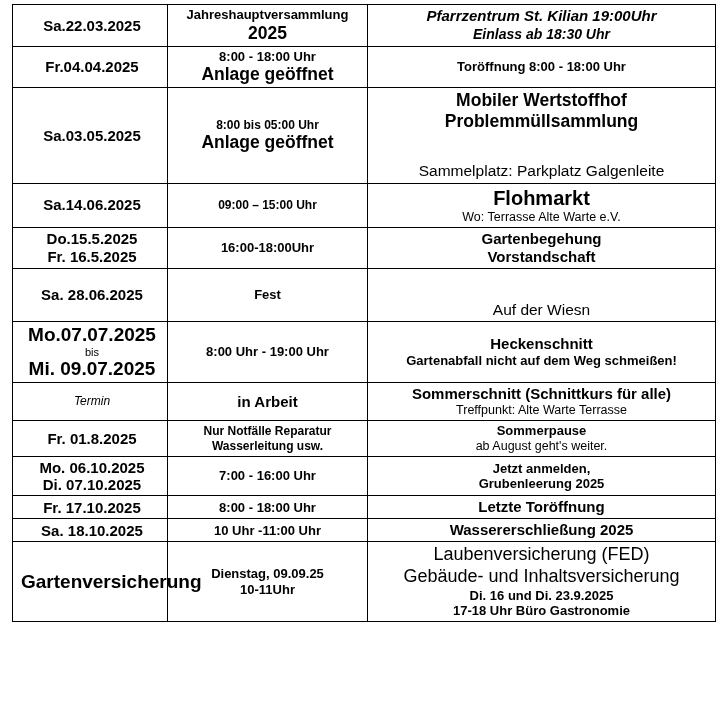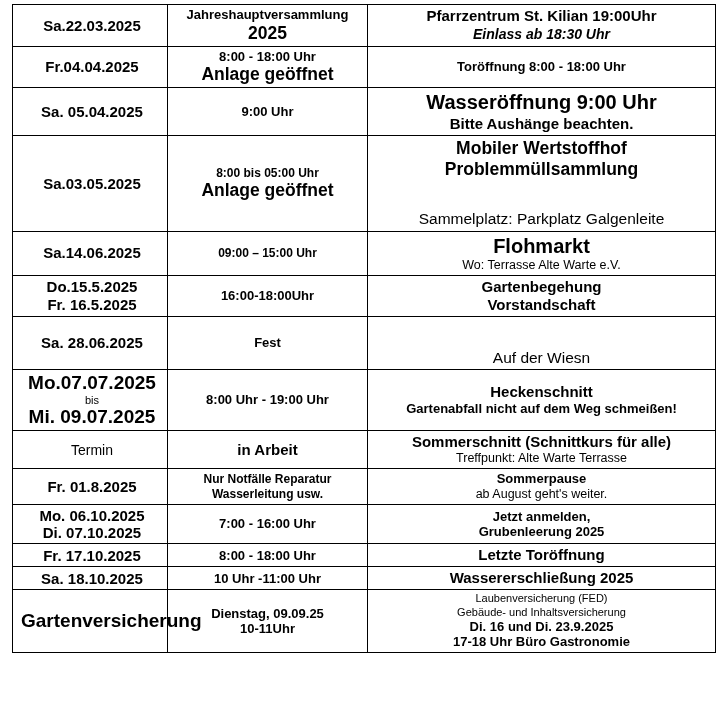--- a/index.html
+++ b/index.html
@@ -39,32 +39,32 @@
 
   .date-cell {
     text-align: left;
     padding-left: 8px !important;
     font-weight: bold;
     font-size: 15px;
     line-height: 1.15;
   }
   .date-sm { font-size: 19px; font-weight: bold; }
   .date-tiny { font-size: 11px; font-weight: normal; }
-  .date-plain { font-size: 14px; font-weight: normal; }
+  .date-plain { font-size: 12px; font-weight: normal; font-style: italic; }
 
   .t-b13 { font-weight: bold; font-size: 13px; line-height: 1.2; }
   .t-b12 { font-weight: bold; font-size: 12px; line-height: 1.2; }
   .t-b15 { font-weight: bold; font-size: 15px; line-height: 1.2; }
   .t-b16 { font-weight: bold; font-size: 13px; line-height: 1.2; }
   .t-b17 { font-weight: bold; font-size: 17.5px; line-height: 1.2; }
   .t-b20 { font-weight: bold; font-size: 20px; line-height: 1.2; }
   .t-n12 { font-weight: normal; font-size: 12.5px; line-height: 1.2; }
-  .t-n13 { font-weight: normal; font-size: 11px; line-height: 1.2; }
+  .t-n13 { font-weight: normal; font-size: 18px; line-height: 1.2; }
   .t-n15 { font-weight: normal; font-size: 15.5px; line-height: 1.25; margin-top: 29px; }
-  .t-ital-b15 { font-weight: bold; font-size: 15px; line-height: 1.25; text-align: center; }
+  .t-ital-b15 { font-weight: bold; font-style: italic; font-size: 15px; line-height: 1.25; text-align: center; }
   .t-ital-b14 { font-weight: bold; font-style: italic; font-size: 14px; line-height: 1.25; }
 
   .lines > div { display: block; }
   .gap2 { margin-top: 1px; }
 
   .topclip {
     position: absolute;
     top: 0; left: 10px;
     width: 90px; height: 5px;
     overflow: hidden;
@@ -120,36 +120,20 @@
             <div class="t-b17">Anlage geöffnet</div>
           </div>
         </td>
         <td>
           <div class="lines">
             <div class="t-b16">Toröffnung 8:00 - 18:00 Uhr</div>
           </div>
         </td>
       </tr>
 
-      <tr>
-        <td class="date-cell">
-          <div>Sa. 05.04.2025</div>
-        </td>
-        <td>
-          <div class="lines">
-            <div class="t-b13">9:00 Uhr</div>
-          </div>
-        </td>
-        <td>
-          <div class="lines">
-            <div class="t-b20">Wasseröffnung 9:00 Uhr</div>
-            <div class="t-b15 gap2">Bitte Aushänge beachten.</div>
-          </div>
-        </td>
-      </tr>
 
       <tr>
         <td class="date-cell">
           <div>Sa.03.05.2025</div>
         </td>
         <td>
           <div class="lines">
             <div class="t-b12">8:00 bis 05:00 Uhr</div>
             <div class="t-b17">Anlage geöffnet</div>
           </div>

